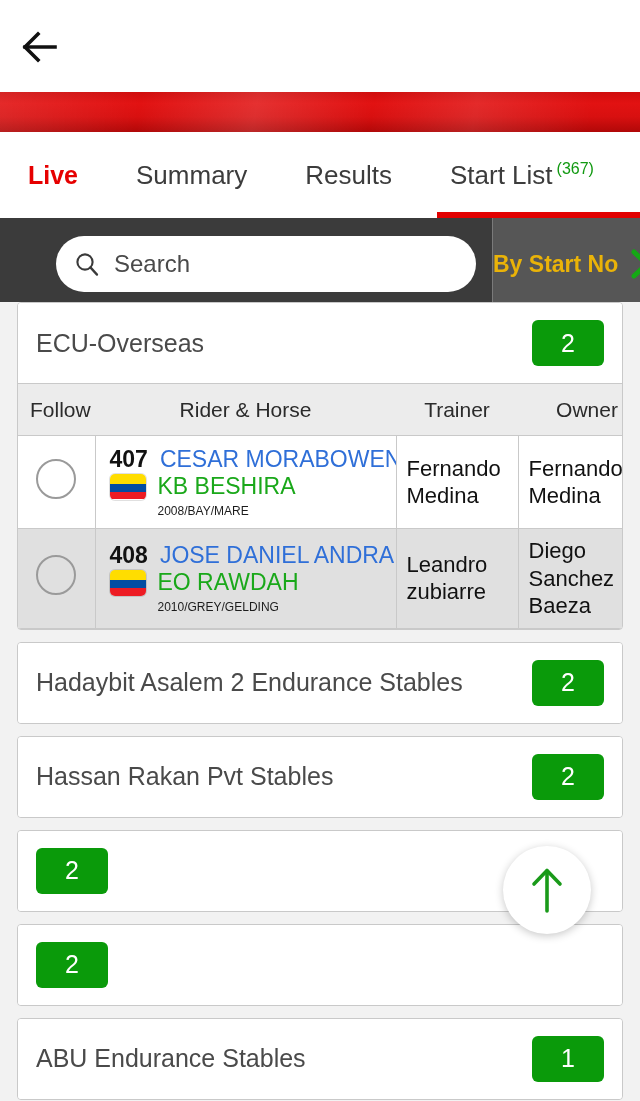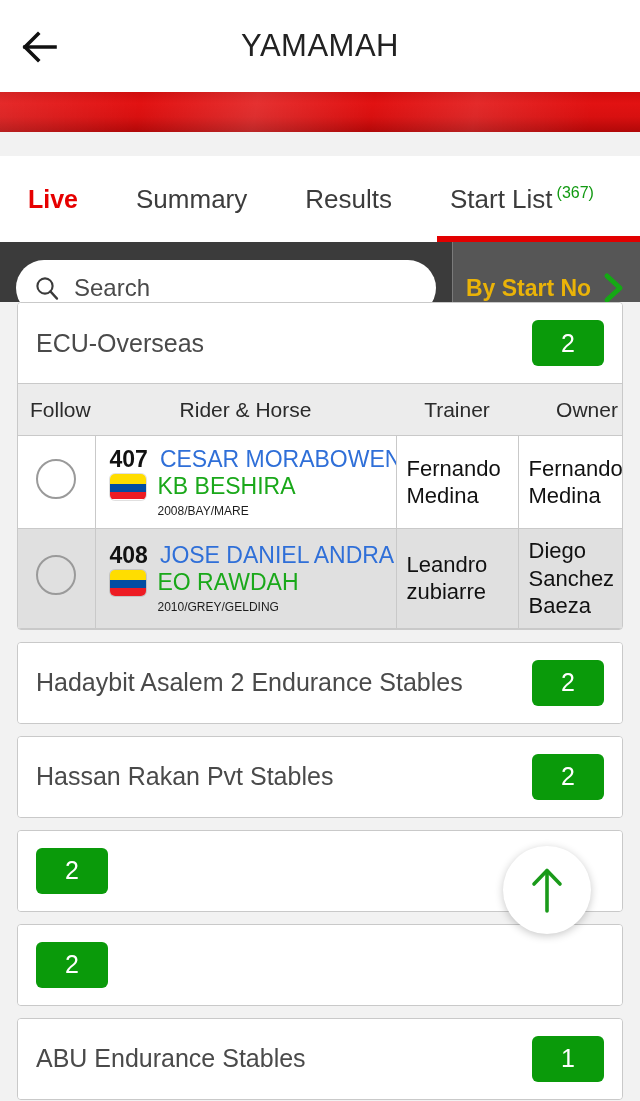--- a/index.html
+++ b/index.html
@@ -60,21 +60,20 @@
 
   
   .tabs {
     position: relative;
     height: 86px;
     background: #ffffff;
     display: flex;
     align-items: center;
     padding-left: 26px;
     overflow: hidden;
-    margin-top: 24px;
   }
   .tab {
     font-size: 26px;
     color: #3c3c3c;
     white-space: nowrap;
     cursor: pointer;
     position: relative;
     padding: 0 2px;
   }
   .tab + .tab { margin-left: 54px; }
@@ -104,20 +103,21 @@
     height: 92px;
     display: flex;
     background: #3b3b3b;
   }
   .search-wrap {
     flex: 0 0 452px;
     display: flex;
     align-items: center;
     background: #3b3b3b;
     padding: 0 16px;
+    margin-left: 40px;
   }
   .search-box {
     flex: 1;
     height: 56px;
     background: #ffffff;
     border-radius: 30px;
     display: flex;
     align-items: center;
     padding: 0 18px;
     cursor: text;
@@ -288,21 +288,20 @@
 
 <div class="screen">
 
   <div class="appbar">
     <div class="back-btn">
       <svg width="40" height="34" viewBox="0 0 40 34">
         <path d="M17 4 L4 17 L17 30" fill="none" stroke="#111" stroke-width="3.6" stroke-linecap="square" stroke-linejoin="miter"></path>
         <path d="M4 17 L34 17" fill="none" stroke="#111" stroke-width="3.6" stroke-linecap="square"></path>
       </svg>
     </div>
-    <div class="page-title">YAMAMAH</div>
   </div>
 
   <div class="banner"></div>
 
   <div class="tabs">
     <div class="tab live">
       <span>Live</span>
     </div>
     <div class="tab">
       <span>Summary</span>

